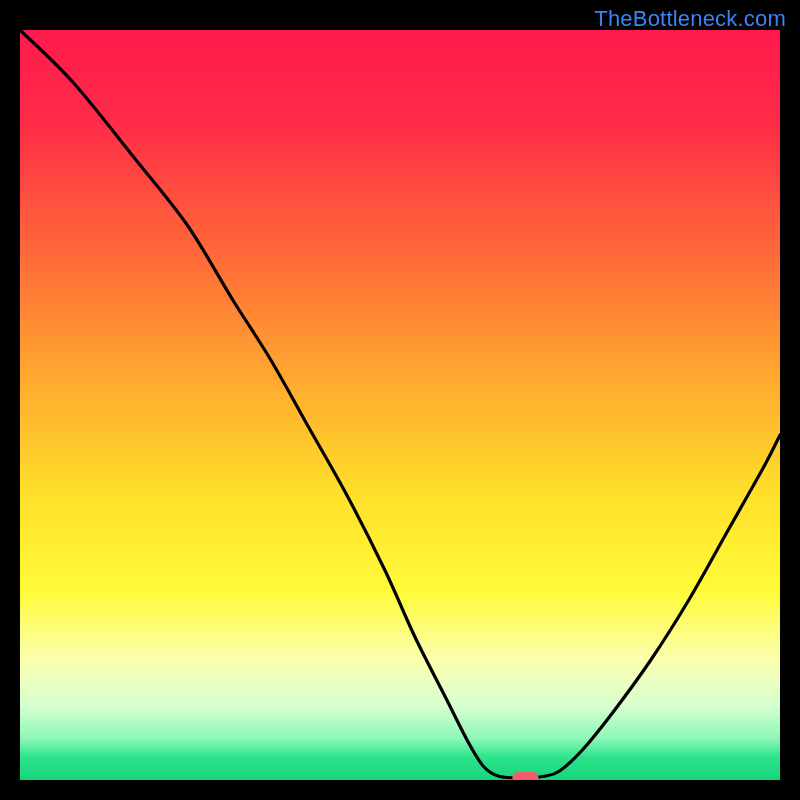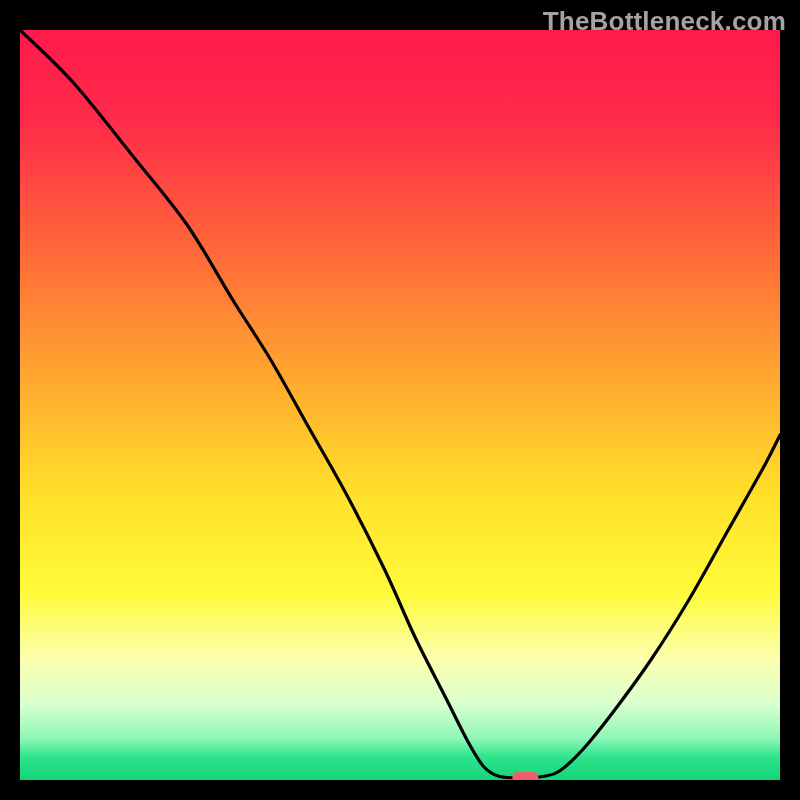--- a/index.html
+++ b/index.html
@@ -14,24 +14,24 @@
   .frame {
     position: relative;
     width: 800px;
     height: 800px;
     background: #000;
   }
   .watermark {
     position: absolute;
     top: 6px;
     right: 14px;
-    color: #a3a3a3;
-    font-size: 26px;
+    color: #3b82f6;
+    font-size: 22px;
     letter-spacing: 0.2px;
-    font-weight: 700;
+    font-weight: 400;
     z-index: 10;
   }
   .plot {
     position: absolute;
     left: 20px;
     top: 30px;
     width: 760px;
     height: 750px;
   }
 </style>

